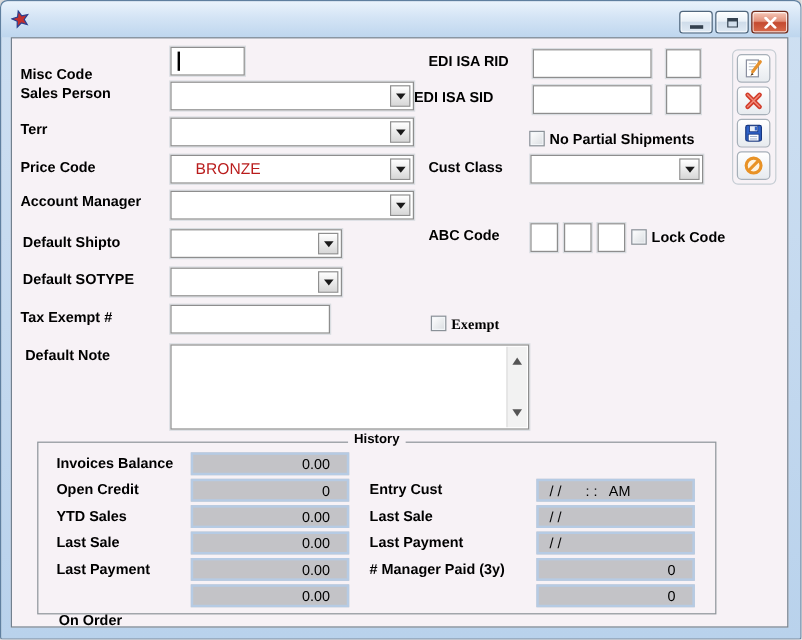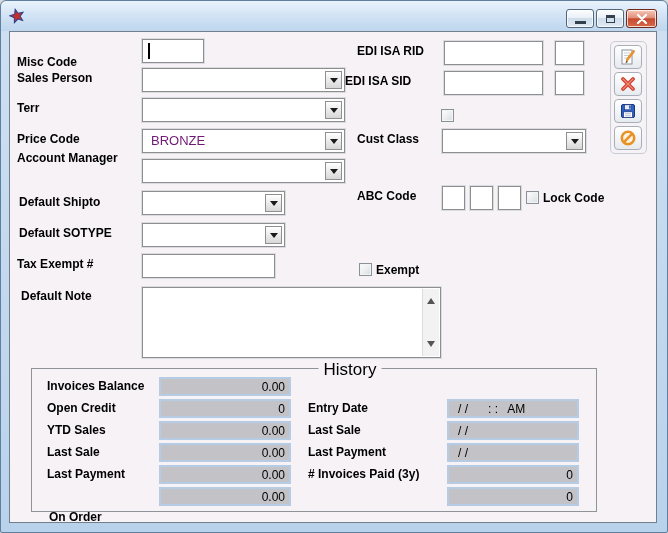--- a/index.html
+++ b/index.html
@@ -38,21 +38,21 @@
   }
   .lbl { position:absolute; font-size:12px; font-weight:bold; color:#000; white-space:nowrap; }
   .txt {
     position:absolute; background:#fff; border:1px solid #8e8e8e;
     box-shadow:0 0 0 1px #d9dde1; font-size:13px; color:#000;
   }
   .dd {
     position:absolute; background:#fff; border:1px solid #8e8e8e;
     box-shadow:0 0 0 1px #d9dde1;
   }
-  .dd-value { position:absolute; left:8px; top:3px; font-size:13px; color:#701a75; }
+  .dd-value { position:absolute; left:20px; top:3px; font-size:13px; color:#b91c1c; }
   .dd-btn {
     position:absolute; right:2px; top:2px; bottom:2px; width:17px;
     background:linear-gradient(#ffffff,#d7d7d7);
     border:1px solid #8f8f8f;
     display:flex; align-items:center; justify-content:center;
   }
   .tri-down { width:0; height:0; border:4px solid transparent; border-top:5px solid #1a1a1a; margin-top:5px; }
   .chk {
     position:absolute; width:13px; height:13px;
     background:linear-gradient(135deg,#ffffff,#d9dde1);
@@ -78,30 +78,30 @@
     border:1px solid #a7b0b9; border-radius:4px;
     background:linear-gradient(#ffffff,#e7ebef);
     display:flex; align-items:center; justify-content:center; cursor:pointer;
   }
   .groupbox {
     position:absolute; left:30px; top:367px; width:566px; height:144px;
     border:1px solid #8d9399;
   }
   .legend {
     position:absolute; top:-9px; left:50%; transform:translateX(-50%);
-    background:#f7f2f6; padding:0 5px; font-size:17px; font-weight:normal; white-space:nowrap;margin-left:36px;
+    background:#f7f2f6; padding:0 5px; font-size:11px; font-weight:bold; white-space:nowrap;
   }
   .hlbl { position:absolute; font-size:12px; font-weight:bold; white-space:nowrap; }
   .hfield {
     position:absolute; width:132px; height:19px;
     background:#c3c3c7; border:2px solid #b6cbe4;
     font-size:12px; color:#000; display:flex; align-items:center; overflow:hidden;
   }
   .hfield span { white-space:pre; }
-  .hfield.num { justify-content:flex-end; padding-right:4px; }
+  .hfield.num { justify-content:flex-end; padding-right:14px; }
   .hfield.date { justify-content:flex-start; padding-left:9px; }
 </style>
 </head>
 <body>
 
 <div class="window">
 
   <div class="titlebar">
     <svg width="16" height="16" viewBox="0 0 16 16">
       <path d="M8 1 L9.8 5.6 L14.8 5.9 L11 9 L12.3 13.8 L8 11.2 L3.7 13.8 L5 9 L1.2 5.9 L6.2 5.6 Z" fill="#c22f2f" stroke="#2a3f8f" stroke-width="1" transform="rotate(-15 8 8)"></path>
@@ -120,21 +120,21 @@
       </div>
     </div>
   </div>
 
   <div class="content"></div>
 
   <div class="lbl" style="left:16px; top:54px;">Misc Code</div>
   <div class="lbl" style="left:16px; top:70px;">Sales Person</div>
   <div class="lbl" style="left:16px; top:100px;">Terr</div>
   <div class="lbl" style="left:16px; top:131px;">Price Code</div>
-  <div class="lbl" style="left:16px; top:150px;">Account Manager</div>
+  <div class="lbl" style="left:16px; top:160px;">Account Manager</div>
   <div class="lbl" style="left:18px; top:194px;">Default Shipto</div>
   <div class="lbl" style="left:18px; top:225px;">Default SOTYPE</div>
   <div class="lbl" style="left:16px; top:256px;">Tax Exempt #</div>
   <div class="lbl" style="left:20px; top:288px;">Default Note</div>
 
   <div class="txt" style="left:141px; top:38px; width:62px; height:24px;">
     <div class="caret"></div>
   </div>
 
   <div class="dd" style="left:141px; top:67px; width:203px; height:24px;">
@@ -192,36 +192,37 @@
   <div class="lbl" style="left:344px; top:73px;">EDI ISA SID</div>
   <div class="lbl" style="left:356px; top:131px;">Cust Class</div>
   <div class="lbl" style="left:356px; top:188px;">ABC Code</div>
 
   <div class="txt" style="left:443px; top:40px; width:99px; height:24px;"></div>
   <div class="txt" style="left:554px; top:40px; width:29px; height:24px;"></div>
   <div class="txt" style="left:443px; top:70px; width:99px; height:24px;"></div>
   <div class="txt" style="left:554px; top:70px; width:29px; height:24px;"></div>
 
   <div class="chk" style="left:440px; top:108px;"></div>
+  <div class="lbl" style="left:457px; top:108px;">No Partial Shipments</div>
 
   <div class="dd" style="left:441px; top:128px; width:144px; height:24px;">
     <span class="dd-value"></span>
     <div class="dd-btn">
         <span class="tri-down"></span>
       </div>
   </div>
 
   <div class="txt" style="left:441px; top:185px; width:23px; height:24px;"></div>
   <div class="txt" style="left:469px; top:185px; width:23px; height:24px;"></div>
   <div class="txt" style="left:497px; top:185px; width:23px; height:24px;"></div>
   <div class="chk" style="left:525px; top:190px;"></div>
   <div class="lbl" style="left:542px; top:190px;">Lock Code</div>
 
   <div class="chk" style="left:358px; top:262px;"></div>
-  <div class="lbl" style="left:375px; top:262px;">Exempt</div>
+  <div class="lbl" style="left:375px; top:262px;font-family:Liberation Serif, serif;">Exempt</div>
 
   <div class="toolgroup">
     <div class="toolbtn" style="top:3px;">
       <svg width="18" height="18" viewBox="0 0 18 18">
         <rect x="3" y="2" width="10" height="14" fill="#ffffff" stroke="#8a90a0" stroke-width="1"></rect>
         <path d="M5 5 h6 M5 7.5 h6 M5 10 h4" stroke="#c6ccd4" stroke-width="1"></path>
         <path d="M14.6 3.4 L8.2 11.8" stroke="#e6922e" stroke-width="2.6" stroke-linecap="round"></path>
         <path d="M7.6 12.6 l-1.2 2.6 2.6-1.2 z" fill="#5a3a1a"></path>
       </svg>
     </div>
@@ -274,36 +275,36 @@
     <div class="hlbl" style="left:15px; top:98px;">Last Payment</div>
     <div class="hfield num" style="left:127px; top:96px;">
         <span>0.00</span>
       </div>
 
     <div class="hlbl" style="left:17px; top:120px;margin-top:21px;">On Order</div>
     <div class="hfield num" style="left:127px; top:118px;">
         <span>0.00</span>
       </div>
 
-    <div class="hlbl" style="left:276px; top:32px;">Entry Date</div>
+    <div class="hlbl" style="left:276px; top:32px;">Entry Cust</div>
     <div class="hfield date" style="left:415px; top:30px;">
         <span>/ /      : :   AM</span>
       </div>
 
     <div class="hlbl" style="left:276px; top:54px;">Last Sale</div>
     <div class="hfield date" style="left:415px; top:52px;">
         <span>/ /</span>
       </div>
 
     <div class="hlbl" style="left:276px; top:76px;">Last Payment</div>
     <div class="hfield date" style="left:415px; top:74px;">
         <span>/ /</span>
       </div>
 
-    <div class="hlbl" style="left:276px; top:98px;"># Invoices Paid (3y)</div>
+    <div class="hlbl" style="left:276px; top:98px;"># Manager Paid (3y)</div>
     <div class="hfield num" style="left:415px; top:96px;">
         <span>0</span>
       </div>
 
     <div class="hfield num" style="left:415px; top:118px;">
         <span>0</span>
       </div>
   </div>
 
 </div>

